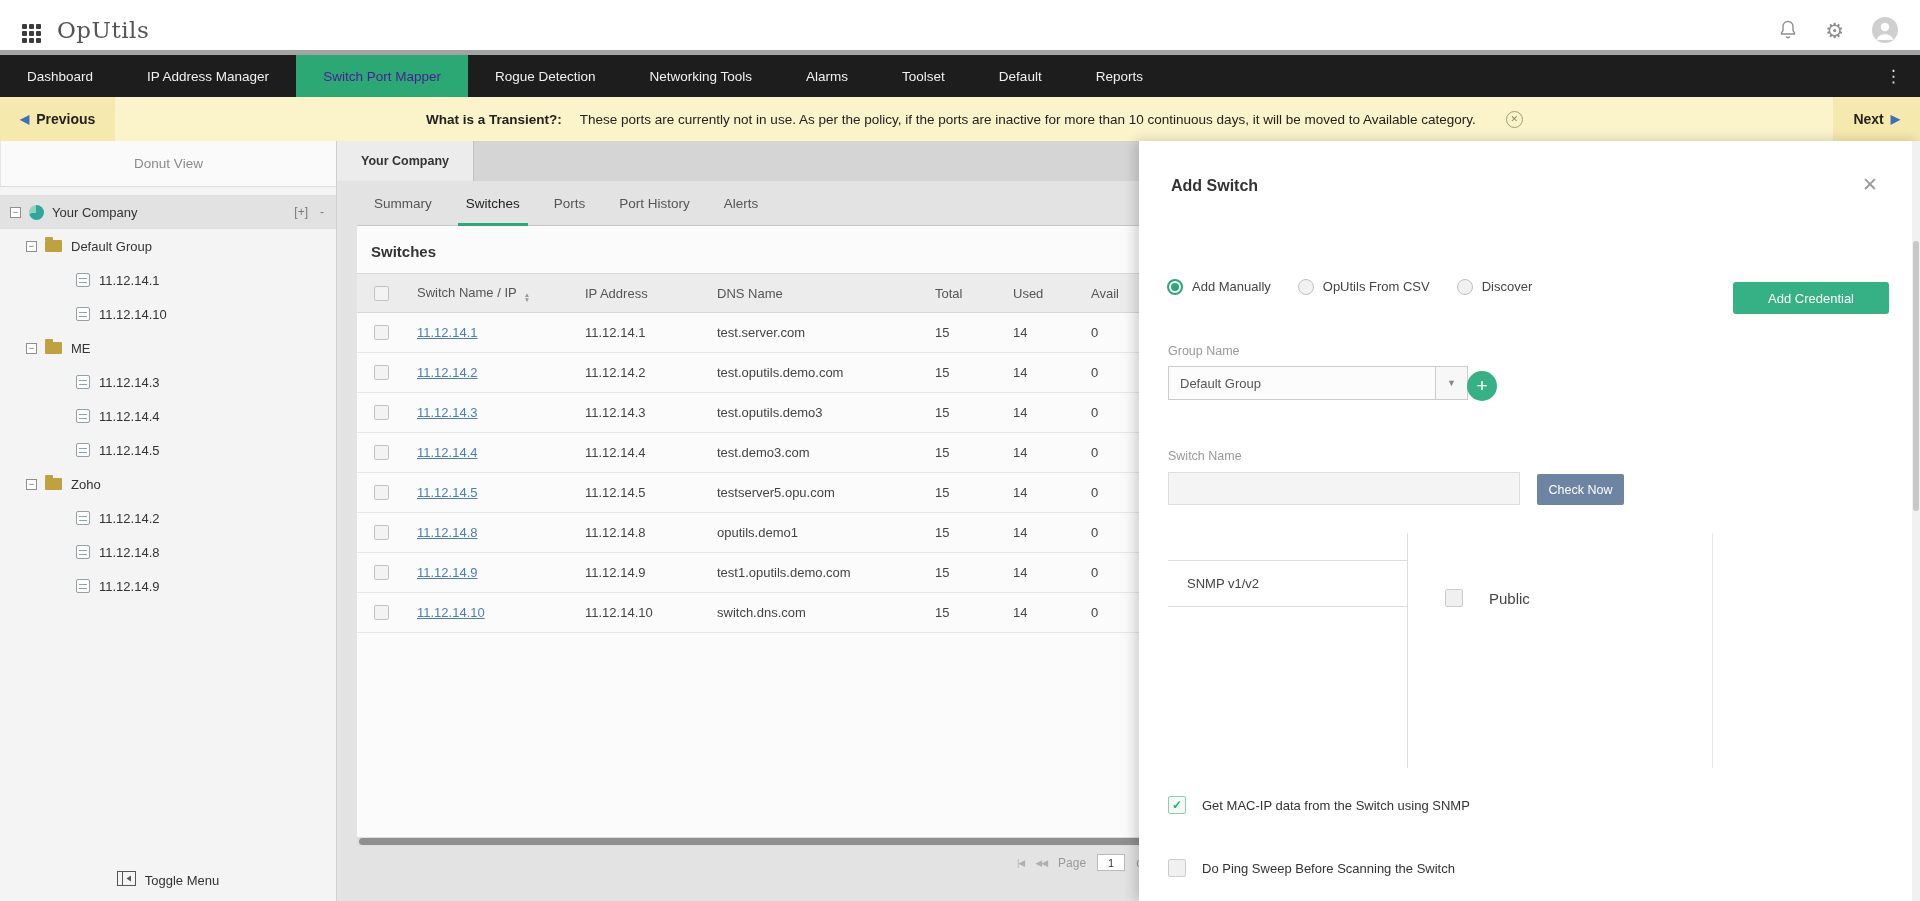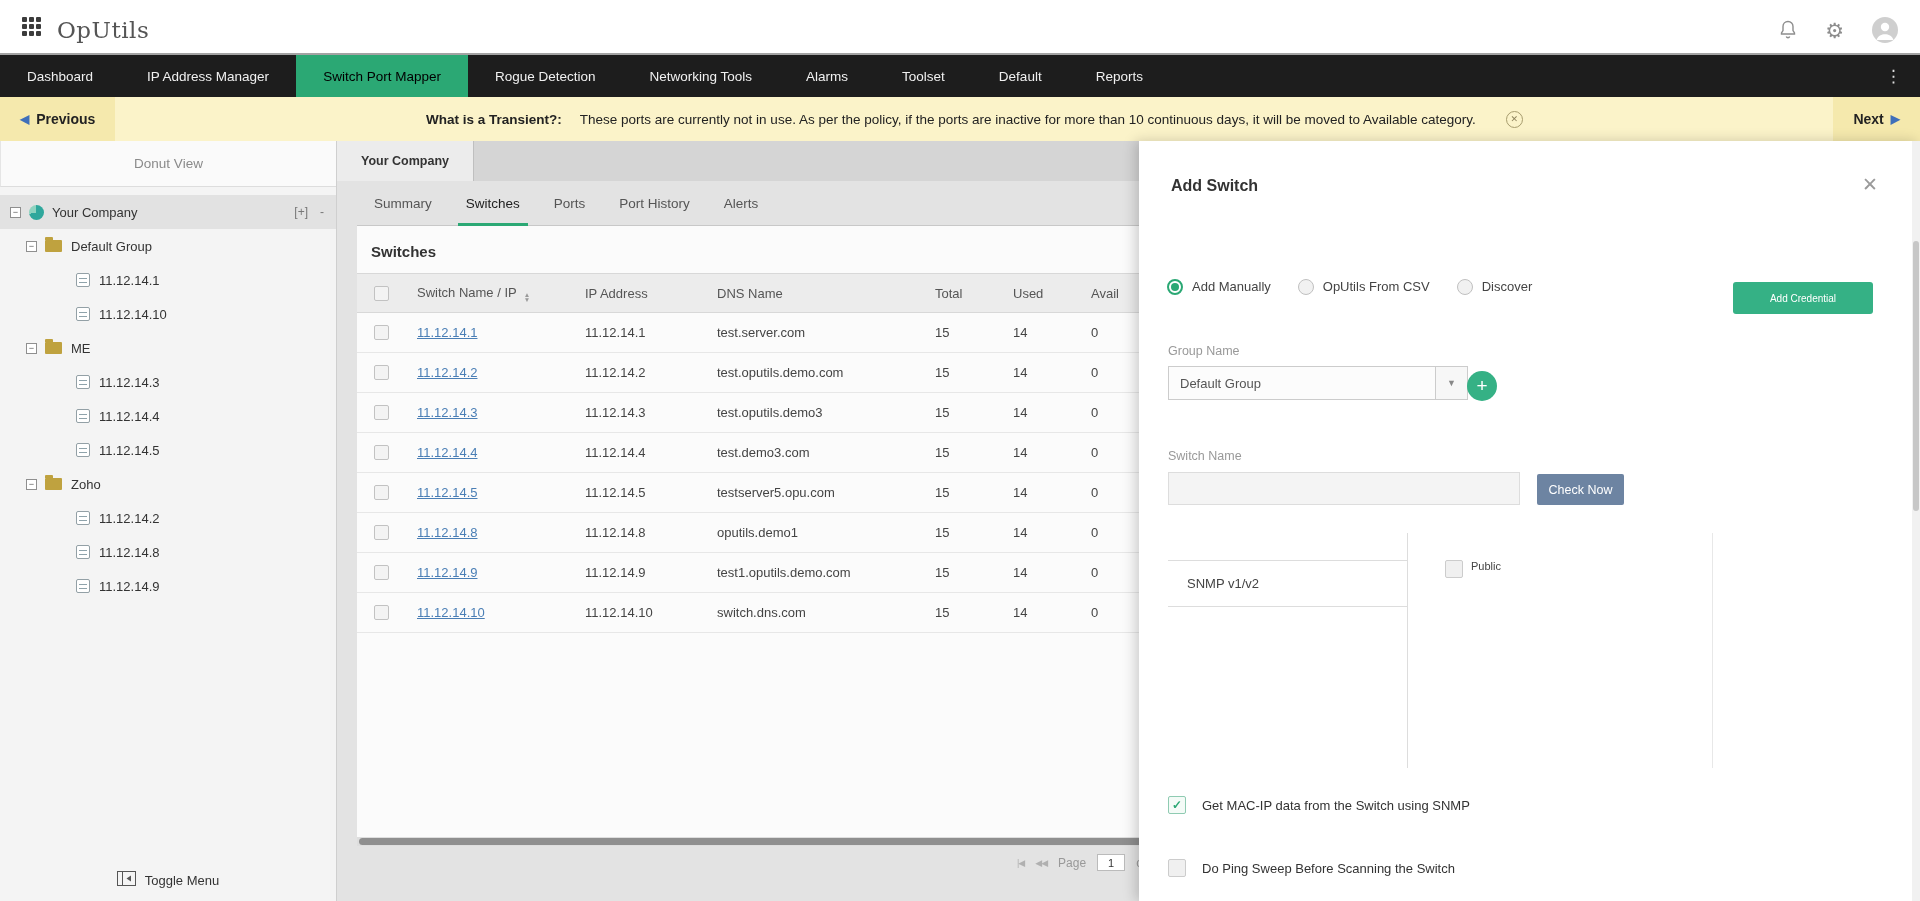--- a/index.html
+++ b/index.html
@@ -1,31 +1,31 @@
 <!DOCTYPE html>
 <html><head>
 <meta charset="utf-8">
 <style>
 *{margin:0;padding:0;box-sizing:border-box}
 html,body{width:1920px;height:901px;overflow:hidden;font-family:"Liberation Sans",sans-serif;background:#fff;color:#333}
 .stage{position:relative;width:1920px;height:901px;overflow:hidden;background:#e3e3e3}
 
 
-.topbar{position:absolute;top:0;left:0;width:100%;height:55px;background:#fff;border-bottom:2px solid #a3a3a3;display:flex;align-items:flex-start;padding:17px 22px;z-index:30}
+.topbar{position:absolute;top:0;left:0;width:100%;height:55px;background:#fff;border-bottom:5px solid #a3a3a3;display:flex;align-items:flex-end;padding:7px 22px;z-index:30}
 .grid-icon{display:grid;grid-template-columns:repeat(3,5px);grid-gap:2px;margin-right:16px;cursor:pointer}
 .grid-icon i{width:5px;height:5px;background:#3c3c3c;border-radius:1px;display:block}
 .logo{font-family:"DejaVu Serif",serif;font-size:23px;color:#555;letter-spacing:.5px}
 .topbar-right{margin-left:auto;display:flex;align-items:center;gap:28px}
 .gear-glyph{font-size:21px;color:#8d8d8d;line-height:1;cursor:pointer}
 .icon-btn{cursor:pointer;display:flex;align-items:center}
 
 
 .nav{position:absolute;top:55px;left:0;width:100%;height:42px;background:#1d1d1d;display:flex;align-items:stretch;z-index:30}
 .nav-item{display:flex;align-items:center;padding:0 27px;font-size:13.5px;color:#f0f0f0;cursor:pointer;white-space:nowrap}
-.nav-item.active{background:#2BA874;color:#000000}
+.nav-item.active{background:#2BA874;color:#4c1d95}
 .nav-more{margin-left:auto;display:flex;align-items:center;padding:0 18px;font-size:17px;color:#ddd;cursor:pointer}
 
 
 .banner{position:absolute;top:97px;left:0;width:100%;height:44px;background:#fbf3c9;display:flex;align-items:center;font-size:13.5px;color:#222;z-index:25}
 .banner-prev,.banner-next{height:100%;display:flex;align-items:center;gap:7px;padding:0 20px;background:#f5e9ad;cursor:pointer;font-weight:bold;font-size:14px}
 .arrow{color:#3f6fba;font-size:12px}
 .banner-msg{flex:1;display:flex;align-items:center;justify-content:center;gap:18px;min-width:0}
 .banner-msg b{white-space:nowrap}
 .banner-close{width:17px;height:17px;border:1px solid #a79c6d;border-radius:50%;display:flex;align-items:center;justify-content:center;font-size:9px;color:#8d835c;margin-left:12px;cursor:pointer;flex:none}
 
@@ -80,34 +80,34 @@
 
 
 .panel{position:absolute;top:141px;left:1139px;width:781px;height:760px;background:#fff;box-shadow:-4px 0 12px rgba(0,0,0,.18);z-index:40}
 .panel-title{position:absolute;top:36px;left:32px;font-size:16px;color:#333}
 .panel-close{position:absolute;top:32px;right:42px;font-size:19px;color:#9a9a9a;cursor:pointer;font-weight:lighter}
 .radio-row{position:absolute;top:138px;left:28px;display:flex;align-items:center;font-size:13px;color:#444}
 .radio-opt{display:flex;align-items:flex-start;margin-right:27px;cursor:pointer}
 .radio{width:16px;height:16px;border-radius:50%;border:1px solid #c0c0c0;background:#f1f1f1;margin-right:9px;flex:none}
 .radio.sel{border:2px solid #2BA874;background:#fff;position:relative}
 .radio.sel:after{content:"";position:absolute;inset:2px;border-radius:50%;background:#2BA874}
-.btn-green{position:absolute;top:141px;left:594px;width:140px;height:32px;background:#35b185;color:#fff;font-size:10px;border:none;border-radius:3px;display:flex;align-items:center;justify-content:center;cursor:pointer}
+.btn-green{position:absolute;top:141px;left:594px;width:156px;height:32px;background:#35b185;color:#fff;font-size:13px;border:none;border-radius:3px;display:flex;align-items:center;justify-content:center;cursor:pointer}
 .flabel{position:absolute;font-size:12.5px;color:#999}
 .lbl-group{top:203px;left:29px}
 .lbl-switch{top:308px;left:29px}
 .select{position:absolute;top:225px;left:29px;width:300px;height:34px;border:1px solid #ccc;background:#fcfcfc;display:flex;align-items:center;font-size:13px;color:#555;cursor:pointer}
 .select .val{flex:1;padding-left:11px}
 .select .caret{width:32px;align-self:stretch;border-left:1px solid #ccc;display:flex;align-items:center;justify-content:center;color:#888;font-size:9px;background:#f7f7f7}
 .plus-btn{position:absolute;top:230px;left:328px;width:30px;height:30px;border-radius:50%;background:#35b185;color:#fff;display:flex;align-items:center;justify-content:center;font-size:19px;cursor:pointer;border:none}
 .text-input{position:absolute;top:331px;left:29px;width:352px;height:33px;border:1px solid #ddd;background:#f4f4f4;padding:0 10px;font-size:13px;color:#333}
 .btn-check{position:absolute;top:333px;left:398px;width:87px;height:31px;background:#6d84a2;color:#fff;border:none;border-radius:2px;font-size:12.5px;cursor:pointer}
 .cred{position:absolute;top:392px;left:29px;width:545px;height:235px;border-right:1px solid #e8e8e8}
 .cred-left{position:absolute;left:0;top:0;width:240px;height:100%;border-right:1px solid #ddd}
 .cred-row{margin-top:27px;height:47px;border-top:1px solid #ddd;border-bottom:1px solid #ddd;display:flex;align-items:center;padding-left:19px;font-size:13px;color:#444;cursor:pointer;background:#fff}
-.cred-public{position:absolute;left:277px;top:27px;height:47px;display:flex;align-items:flex-start;gap:8px;font-size:11px;color:#444}
+.cred-public{position:absolute;left:277px;top:27px;height:47px;display:flex;align-items:flex-end;gap:26px;font-size:15px;color:#444}
 .dcb{width:18px;height:18px;border:1px solid #ccc;background:#f0f0f0;border-radius:2px;display:flex;align-items:center;justify-content:center;font-size:12px;color:transparent;cursor:pointer;flex:none}
 .dcb.checked{background:#f4fbf7;border-color:#8fcbb2;color:#2BA874;font-weight:bold}
 .opt{position:absolute;left:29px;display:flex;align-items:center;gap:16px;font-size:13px;color:#333}
 .opt1{top:655px}
 .opt2{top:718px}
 .vscroll{position:absolute;right:0;top:0;width:8px;height:100%;background:#f1f1f1}
 .vscroll .vthumb{position:absolute;left:1px;top:100px;width:6px;height:270px;background:#c7c7c7;border-radius:3px;cursor:pointer}
 </style>
 </head>
 <body>

